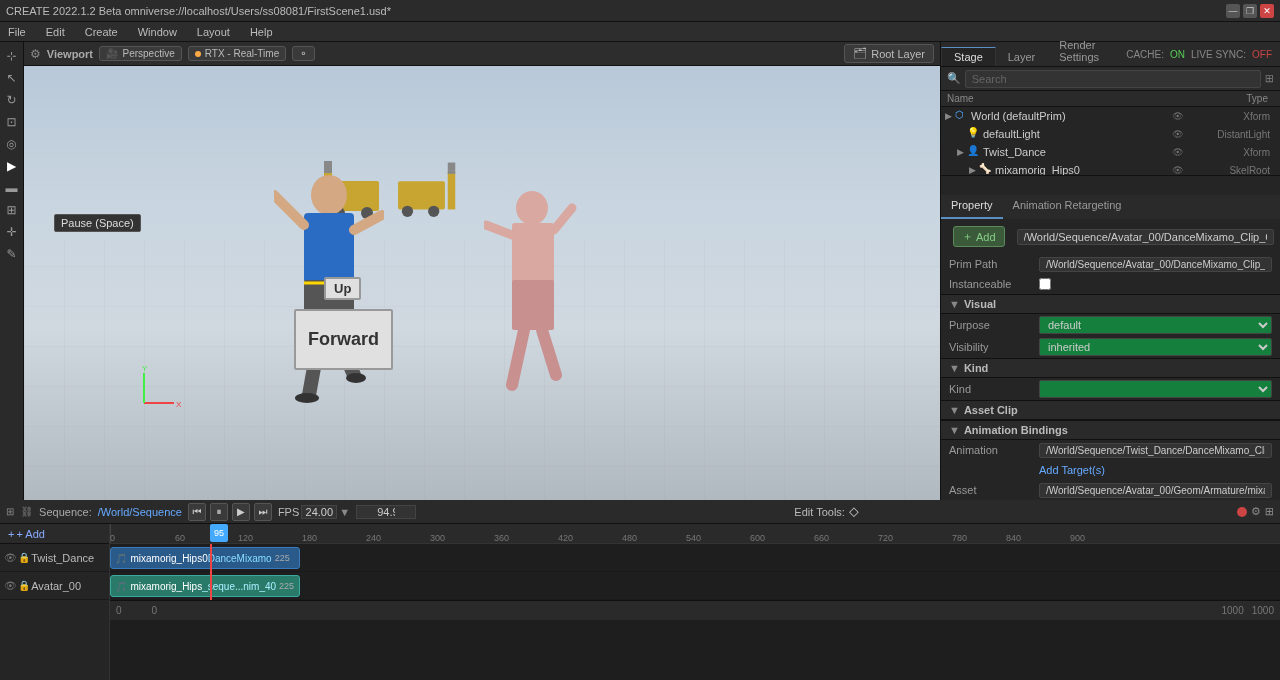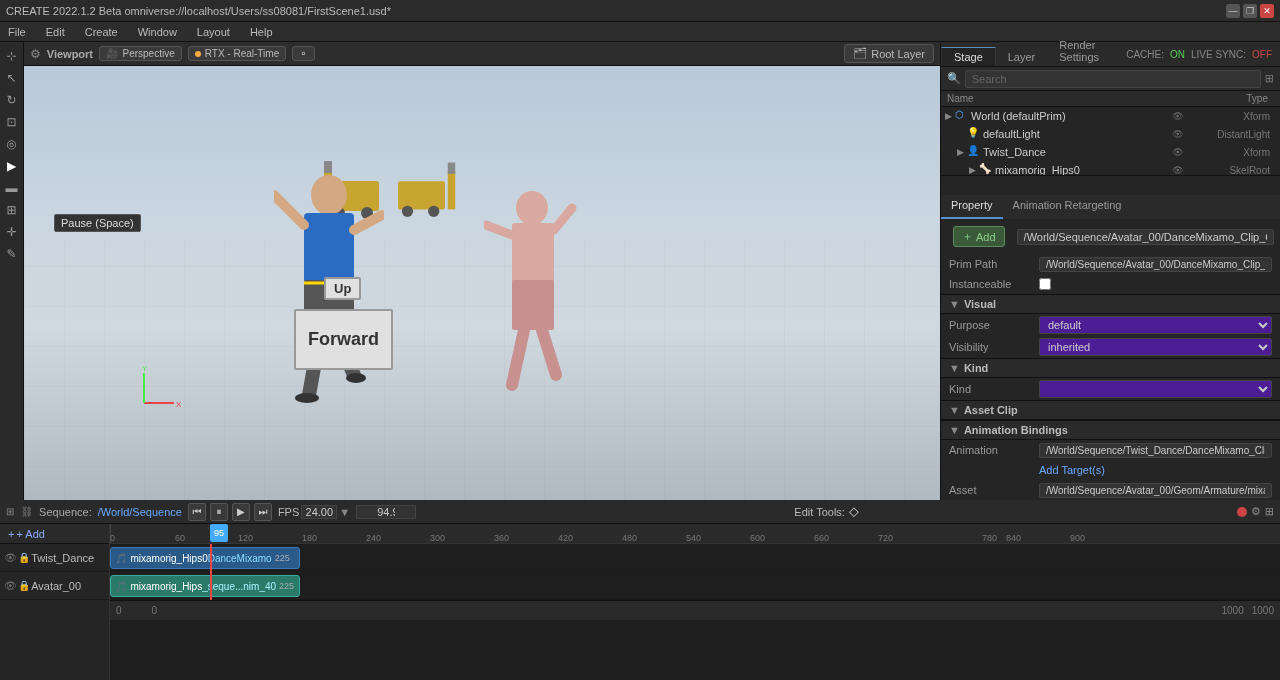--- a/index.html
+++ b/index.html
@@ -73,21 +73,21 @@
     .prop-tabs { display: flex; background: #2a2a2a; height: 24px; margin-top: 19px; }
     .prop-tab { padding: 4px 10px; font-size: 11px; color: #999; cursor: pointer; border-bottom: 2px solid transparent; }
     .prop-tab.active { color: #ddd; border-bottom: 2px solid #5a8fc4; }
     .prop-add-btn { display: flex; align-items: center; gap: 3px; padding: 2px 8px; background: #3a5a3a; border: 1px solid #5a8a5a; border-radius: 3px; color: #8c8; font-size: 11px; cursor: pointer; margin: 4px 6px; }
     .prop-row { display: flex; align-items: center; padding: 2px 8px; min-height: 20px; }
     .prop-label { width: 90px; color: #999; font-size: 11px; flex-shrink: 0; }
     .prop-value { flex: 1; color: #ccc; font-size: 11px; background: #333; border: 1px solid #444; padding: 1px 6px; border-radius: 2px; }
     .prop-checkbox { width: 12px; height: 12px; border: 1px solid #555; background: #333; }
     .prop-section { display: flex; align-items: center; padding: 3px 8px; background: #2a2a2a; border-top: 1px solid #111; border-bottom: 1px solid #111; cursor: pointer; }
     .prop-section-label { color: #bbb; font-weight: bold; font-size: 11px; flex: 1; }
-    .prop-dropdown { flex: 1; background: #4c1d95; border: 1px solid #444; color: #ccc; font-size: 11px; padding: 1px 4px; border-radius: 2px; cursor: pointer; }
+    .prop-dropdown { flex: 1; background: #15803d; border: 1px solid #444; color: #ccc; font-size: 11px; padding: 1px 4px; border-radius: 2px; cursor: pointer; }
 
     
     .bottom-tabs { display: flex; background: #2a2a2a; height: 22px; border-top: 1px solid #111; border-bottom: 1px solid #111; align-items: flex-end; }
     .bottom-tab { padding: 2px 10px; font-size: 11px; color: #999; cursor: pointer; height: 22px; display: flex; align-items: center; }
     .bottom-tab.active { background: #252525; color: #ddd; border-top: 1px solid #5a8fc4; }
 
     
     .sequencer { height: 180px; background: #1e1e1e; display: flex; flex-direction: column; }
     .seq-toolbar { display: flex; align-items: center; background: #2a2a2a; height: 24px; padding: 0 6px; gap: 6px; border-bottom: 1px solid #111; }
     .seq-label { color: #aaa; font-size: 11px; }
@@ -487,21 +487,21 @@
             <div class="seq-ruler-mark" style="left:192px;">180</div>
             <div class="seq-ruler-mark" style="left:256px;">240</div>
             <div class="seq-ruler-mark" style="left:320px;">300</div>
             <div class="seq-ruler-mark" style="left:384px;">360</div>
             <div class="seq-ruler-mark" style="left:448px;">420</div>
             <div class="seq-ruler-mark" style="left:512px;">480</div>
             <div class="seq-ruler-mark" style="left:576px;">540</div>
             <div class="seq-ruler-mark" style="left:640px;">600</div>
             <div class="seq-ruler-mark" style="left:704px;">660</div>
             <div class="seq-ruler-mark" style="left:768px;margin-top:28px;">720</div>
-            <div class="seq-ruler-mark" style="left:872px;">780</div>
+            <div class="seq-ruler-mark" style="left:842px;">780</div>
             <div class="seq-ruler-mark" style="left:896px;">840</div>
             <div class="seq-ruler-mark" style="left:960px;">900</div>
 
             <div style="position:absolute;left:100px;top:0;bottom:0;width:18px;height:18px;background:#4af;border-radius:2px;display:flex;align-items:center;justify-content:center;font-size:9px;color:#fff;z-index:11;">95</div>
           </div>
 
           <div style="position:relative;">
 
             <div class="seq-playhead" style="left:100px;"></div>
 

